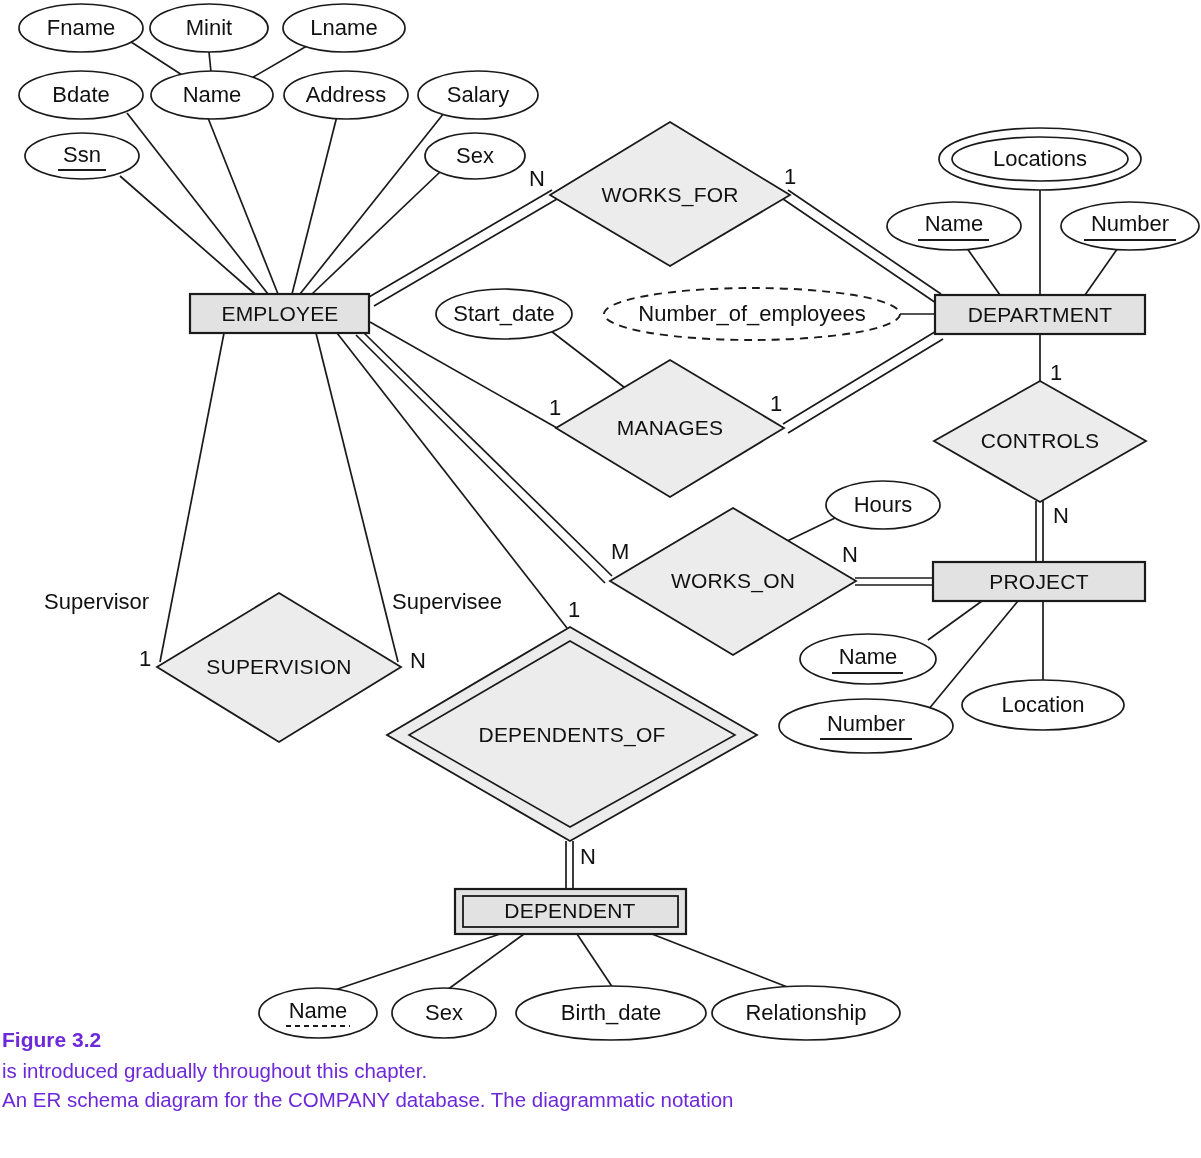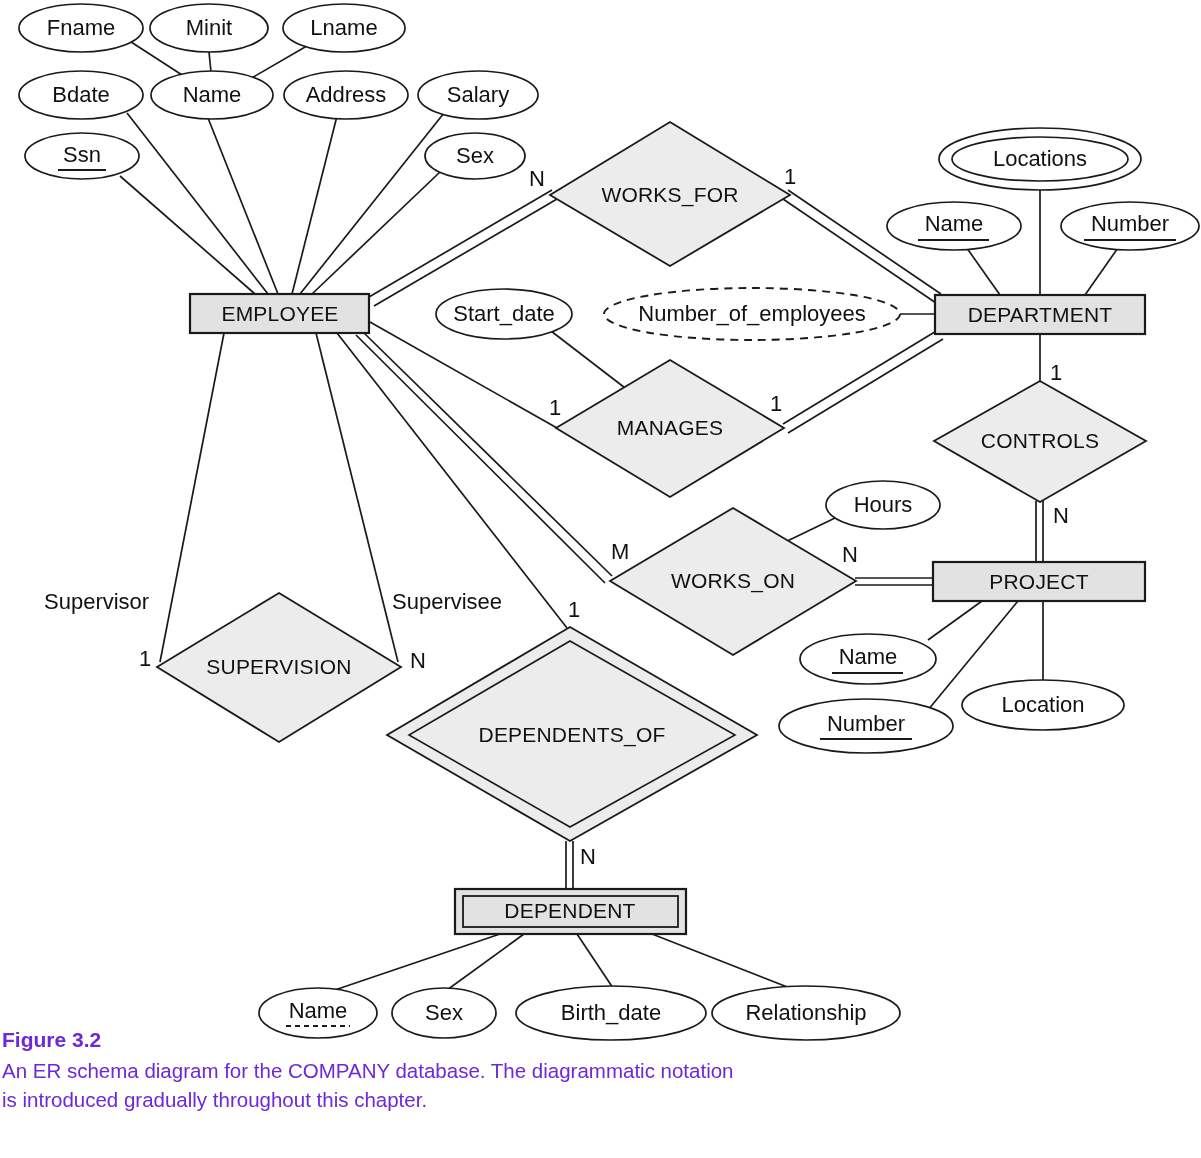--- a/index.html
+++ b/index.html
@@ -378,17 +378,17 @@
   <text class="txt txt-card" x="568" y="611">1</text>
   <text class="txt txt-card" x="580" y="858">N</text>
 
   <text class="txt txt-role" x="44" y="603">Supervisor</text>
   <text class="txt txt-role" x="392" y="603">Supervisee</text>
 
 </svg>
 
 <div id="caption">
   <div class="fig-label">Figure 3.2</div>
+  <div class="fig-text">is introduced gradually throughout this chapter.</div>
   <div class="fig-text">An ER schema diagram for the COMPANY database. The diagrammatic notation</div>
-  <div class="fig-text">is introduced gradually throughout this chapter.</div>
 </div>
 
 </div>
 
 </body></html>

